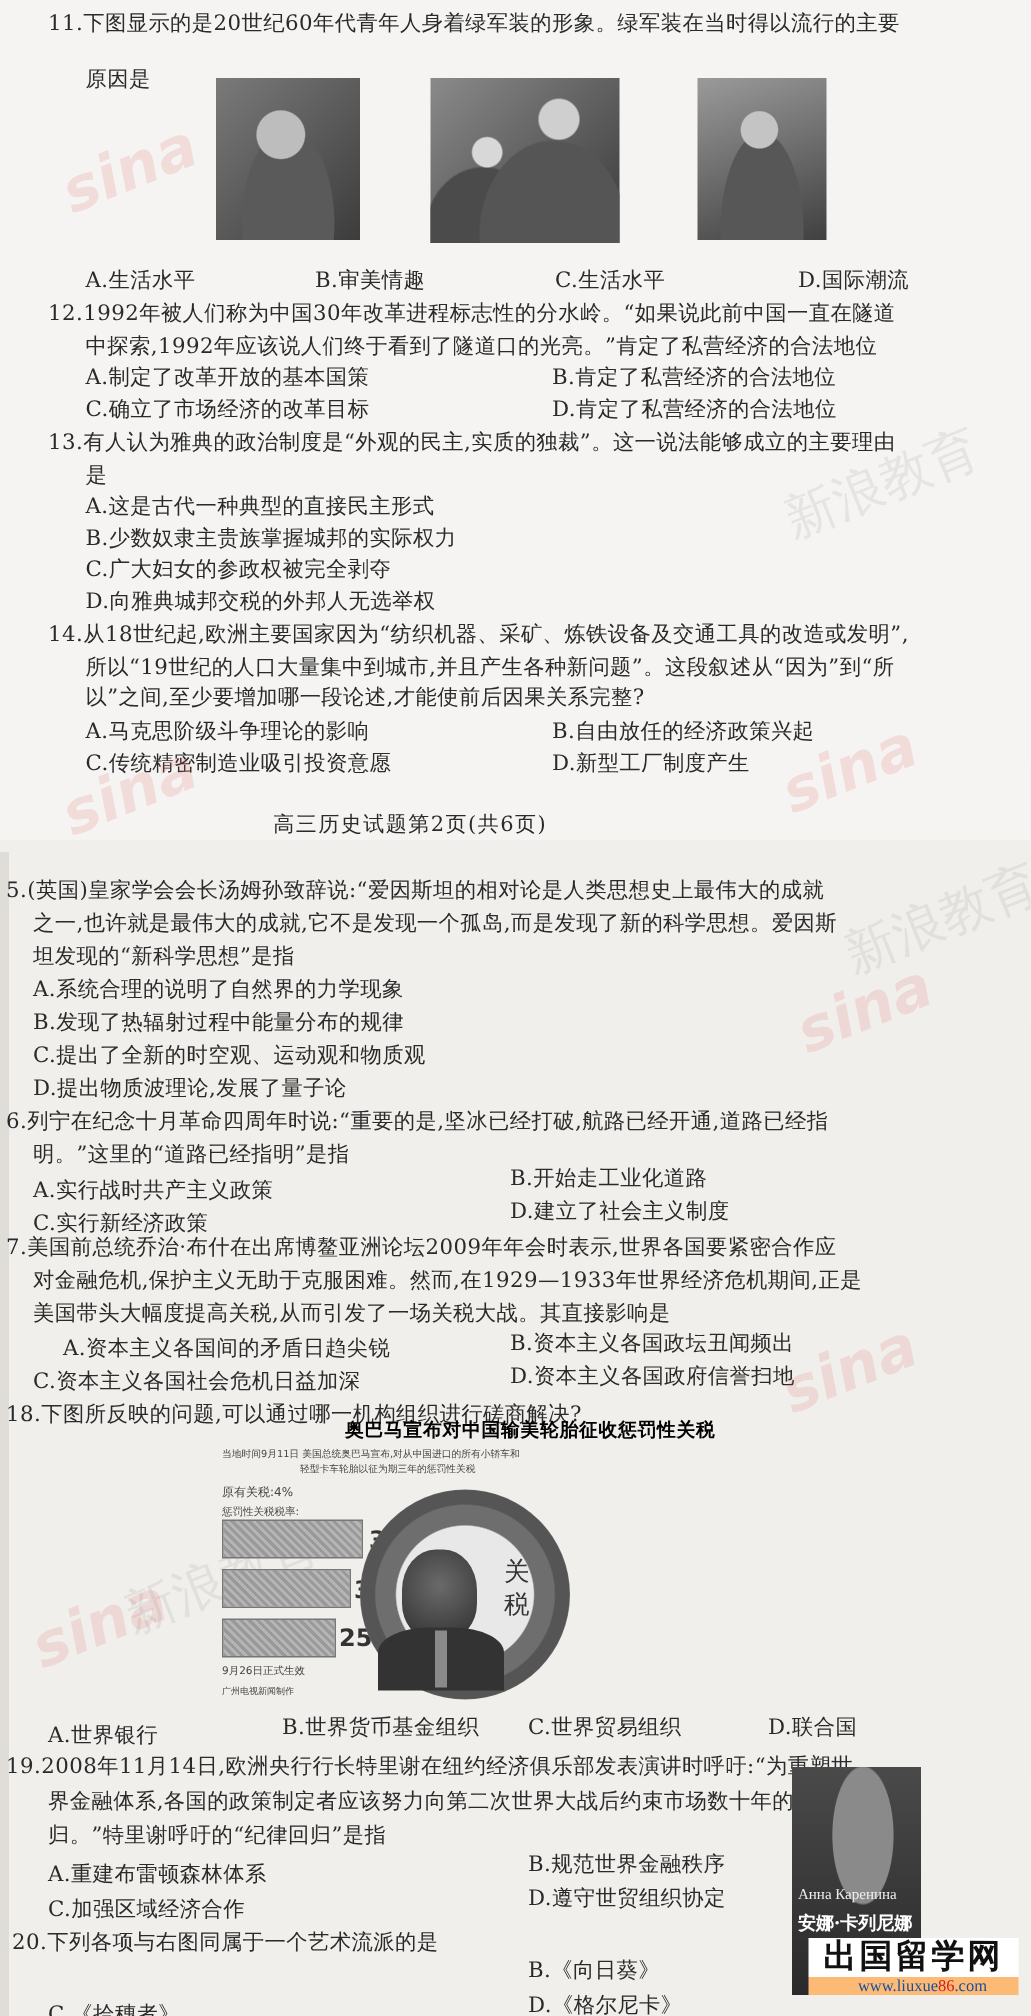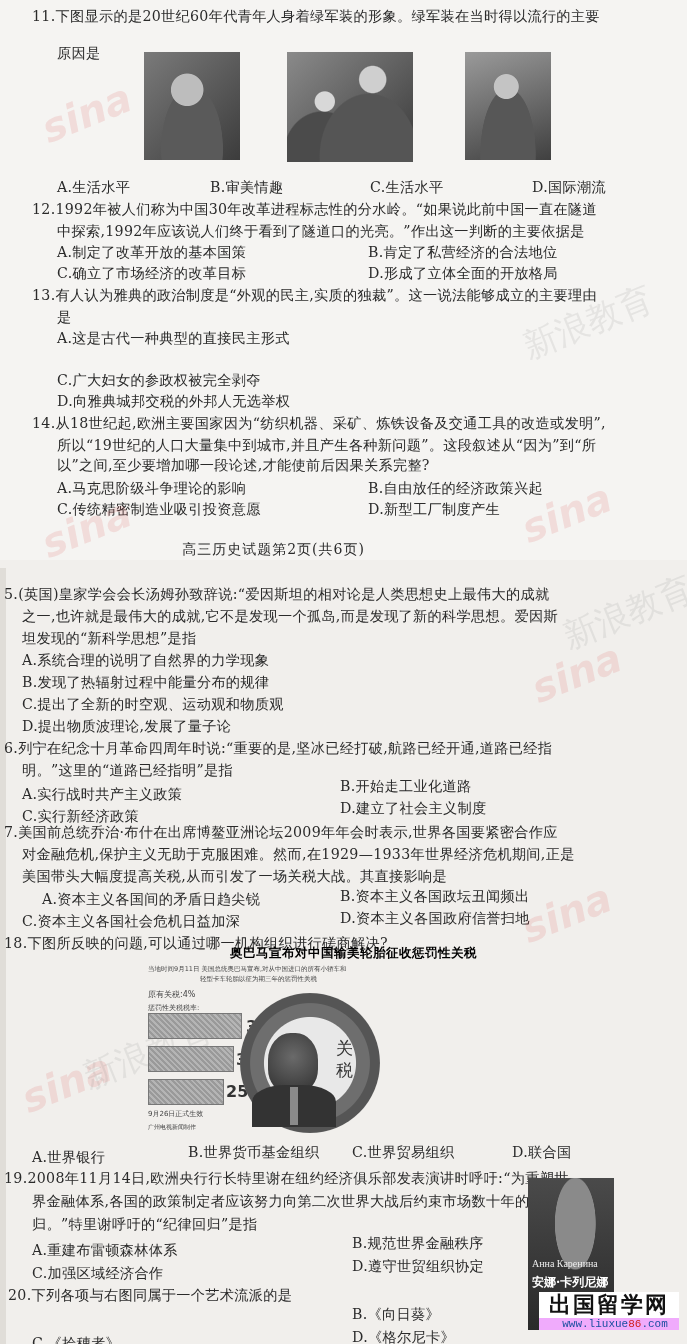--- a/index.html
+++ b/index.html
@@ -59,21 +59,21 @@
   .book {
     position:absolute; left:528px; top:1178px; width:86px; height:152px;
     background:
       radial-gradient(ellipse at 55% 30%, #8a8a8a 0 30%, transparent 31%),
       linear-gradient(180deg,#4a4a4a,#2a2a2a);
   }
   .book-en { position:absolute; left:4px; top:80px; font-size:10px; color:#eee; font-family:"Liberation Serif", serif; white-space:nowrap; }
   .book-cn { position:absolute; left:4px; top:96px; font-size:12px; font-weight:bold; color:#fff; white-space:nowrap; }
   .wm-logo { position:absolute; right:8px; bottom:14px; width:140px; text-align:center; }
   .wm-cn { font-family:"DejaVu Sans", sans-serif; font-size:22px; font-weight:bold; color:#111; background:#fff; letter-spacing:2px; line-height:26px; }
-  .wm-url { font-family:Liberation Mono, monospace; font-size:11px; color:#1a4fa0; background:#f0abfc;padding-left:12px; }
+  .wm-url { font-family:Liberation Serif, serif; font-size:11px; color:#1a4fa0; background:#fdba74;padding-left:12px; }
   .wm-url .red { color:#d02020; }
   .sina-wm { position:absolute; font-family:"DejaVu Sans", sans-serif; font-weight:bold; font-style:italic; color:rgba(220,80,80,0.14); transform:rotate(-22deg); font-size:40px; pointer-events:none; }
   .sina-cn { position:absolute; font-family:"DejaVu Serif", serif; color:rgba(120,120,120,0.13); transform:rotate(-22deg); font-size:34px; pointer-events:none; white-space:nowrap; }
 </style>
 </head>
 <body>
 
 <div class="page page1">
 
   <div class="line" style="left:32px;top:6px;">11.下图显示的是20世纪60年代青年人身着绿军装的形象。绿军装在当时得以流行的主要</div>
@@ -82,29 +82,30 @@
   <div class="photo" style="left:144px;top:52px;width:96px;height:108px;"></div>
   <div class="photo photo2" style="left:287px;top:52px;width:126px;height:110px;"></div>
   <div class="photo photo3" style="left:465px;top:52px;width:86px;height:108px;"></div>
 
   <div class="opt" style="left:57px;top:177px;">A.生活水平</div>
   <div class="opt" style="left:210px;top:177px;">B.审美情趣</div>
   <div class="opt" style="left:370px;top:177px;">C.生活水平</div>
   <div class="opt" style="left:532px;top:177px;">D.国际潮流</div>
 
   <div class="line" style="left:32px;top:199px;">12.1992年被人们称为中国30年改革进程标志性的分水岭。“如果说此前中国一直在隧道</div>
-  <div class="line" style="left:57px;top:221px;">中探索,1992年应该说人们终于看到了隧道口的光亮。”作出这一判断的主要依据是</div>
+  <div class="line" style="left:57px;top:221px;">中探索,1992年应该说人们终于看到了隧道口的光亮。”肯定了私营经济的合法地位</div>
   <div class="opt" style="left:57px;top:242px;">A.制定了改革开放的基本国策</div>
   <div class="opt" style="left:368px;top:242px;">B.肯定了私营经济的合法地位</div>
   <div class="opt" style="left:57px;top:263px;">C.确立了市场经济的改革目标</div>
-  <div class="opt" style="left:368px;top:263px;">D.形成了立体全面的开放格局</div>
+  <div class="opt" style="left:368px;top:263px;">D.肯定了私营经济的合法地位</div>
 
   <div class="line" style="left:32px;top:285px;">13.有人认为雅典的政治制度是“外观的民主,实质的独裁”。这一说法能够成立的主要理由</div>
   <div class="line" style="left:57px;top:307px;">是</div>
   <div class="opt" style="left:57px;top:328px;">A.这是古代一种典型的直接民主形式</div>
+  <div class="opt" style="left:57px;top:349px;">B.少数奴隶主贵族掌握城邦的实际权力</div>
   <div class="opt" style="left:57px;top:370px;">C.广大妇女的参政权被完全剥夺</div>
   <div class="opt" style="left:57px;top:391px;">D.向雅典城邦交税的外邦人无选举权</div>
 
   <div class="line" style="left:32px;top:413px;">14.从18世纪起,欧洲主要国家因为“纺织机器、采矿、炼铁设备及交通工具的改造或发明”,</div>
   <div class="line" style="left:57px;top:435px;">所以“19世纪的人口大量集中到城市,并且产生各种新问题”。这段叙述从“因为”到“所</div>
   <div class="line" style="left:57px;top:455px;">以”之间,至少要增加哪一段论述,才能使前后因果关系完整?</div>
   <div class="opt" style="left:57px;top:478px;">A.马克思阶级斗争理论的影响</div>
   <div class="opt" style="left:368px;top:478px;">B.自由放任的经济政策兴起</div>
   <div class="opt" style="left:57px;top:499px;">C.传统精密制造业吸引投资意愿</div>
   <div class="opt" style="left:368px;top:499px;">D.新型工厂制度产生</div>

